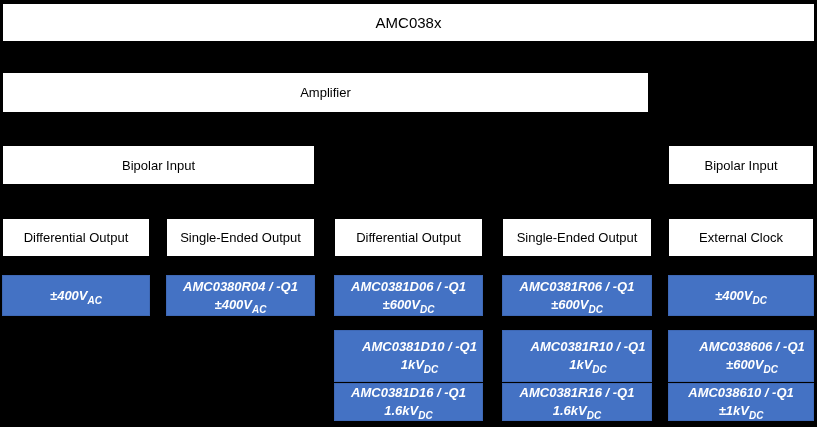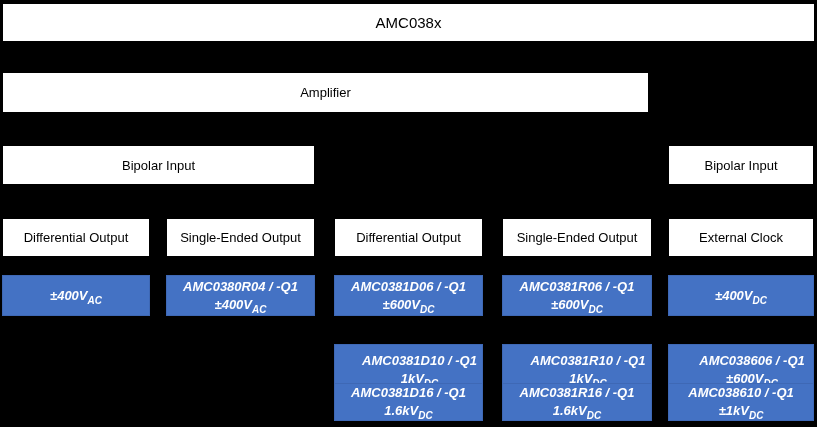--- a/index.html
+++ b/index.html
@@ -41,21 +41,21 @@
   .blue sub{
     font-size:10px;
     line-height:0;
   }
   
   .r-title{top:3px;height:39px;}
   .r2{top:72px;height:41px;}
   .r3{top:145px;height:40px;}
   .r4{top:218px;height:39px;text-align:center;}
   .r5{top:275px;height:41px;}
-  .r6{top:344px;height:52px;padding-left:22px;}
+  .r6{top:330px;height:52px;padding-left:22px;}
   .r7{top:383px;height:38px;}
   
   .c1{left:2px;width:148px;}
   .c2{left:166px;width:149px;}
   .c3{left:334px;width:149px;}
   .c4{left:502px;width:150px;}
   .c5{left:668px;width:146px;}
   .c1to2{left:2px;width:313px;}
   .c3to4{left:334px;width:315px;}
   .c1to4{left:2px;width:647px;}

